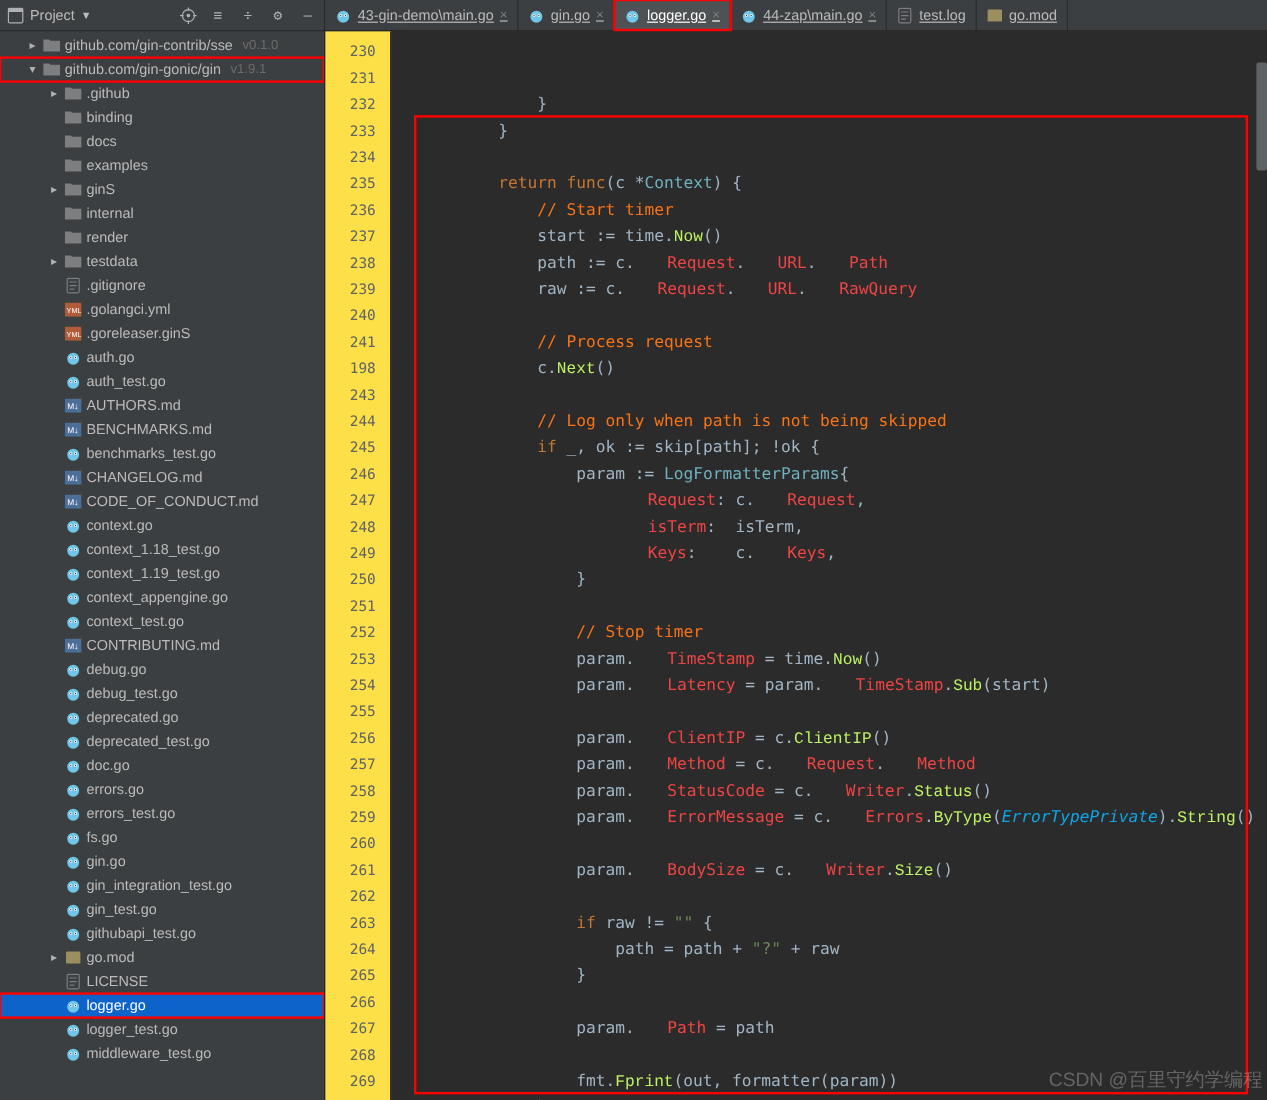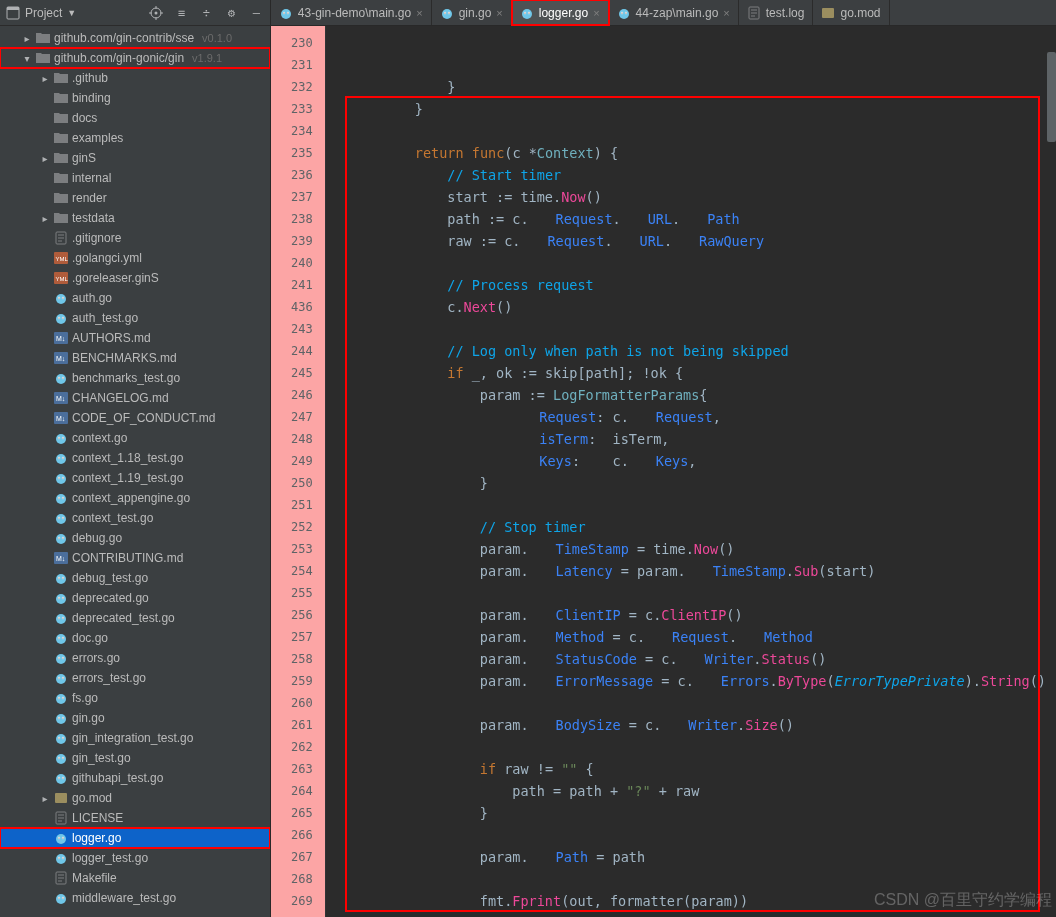--- a/index.html
+++ b/index.html
@@ -81,28 +81,29 @@
   font-size: 12px;
 }
 .tab {
   display: flex;
   align-items: center;
   padding: 0 8px;
   gap: 5px;
   border-right: 1px solid #2b2b2b;
   color: #bbb;
   cursor: pointer;
+  text-decoration: underline;
 }
 .tab.active { background: #4e5254; color: #fff; }
 .tab.outline-red { outline: 2px solid red; outline-offset: -1px; }
 .tab .close { color: #808080; font-size: 11px; }
 .editor-wrap { flex:1; display:flex; overflow:hidden; }
 .gutter {
   width: 55px;
-  background: #fca5a5;
+  background: #fde047;
   text-align: right;
   color: #5e6366;
   padding: 6px 12px 6px 4px;
   font-size: 12px;
   line-height: 22px;
   font-family: "Menlo", "Consolas", monospace;
   user-select: none;
   border-right: 1px solid #313335;
 }
 .fold-bar {
@@ -117,24 +118,24 @@
   line-height: 22px;
   font-family: "Menlo", "Consolas", monospace;
   white-space: pre;
   color: #a1b5c4;
   position: relative;
   overflow:hidden;
 }
 .code-line { height: 22px; }
 .kw { color: #c57731; text-align: right; }
 .str { color: #6a8759; }
-.comment { color: #0ea5e9; text-align: center; }
+.comment { color: #f97316; text-align: center; }
 .type { color: #6fb0be; }
-.ident { color: #3b82f6; padding-left: 27px; }
-.fn { color: #ec4899; }
+.ident { color: #ef4444; padding-left: 27px; }
+.fn { color: #bef264; font-family: Liberation Mono, monospace; }
 .imp { color: #0ea5e9; font-style: italic; }
 .red-box {
   position: absolute;
   border: 2px solid red;
   pointer-events: none;
 }
 .watermark {
   position: fixed;
   bottom: 6px;
   right: 4px;
@@ -453,39 +454,39 @@
             <circle cx="9" cy="7" r="1.2" fill="#fff"></circle>
             <circle cx="5" cy="7" r="0.5" fill="#000"></circle>
             <circle cx="9" cy="7" r="0.5" fill="#000"></circle>
           </svg>
         </span>
         <span>context_test.go</span>
       </div>
       <div class="tree-item indent-2">
         <span class="arrow blank">▸</span>
         <span class="file-icon">
-          <svg width="14" height="14" viewBox="0 0 14 14">
-            <circle cx="7" cy="8" r="5" fill="#6fc6e8"></circle>
-            <circle cx="5" cy="7" r="1.2" fill="#fff"></circle>
-            <circle cx="9" cy="7" r="1.2" fill="#fff"></circle>
-            <circle cx="5" cy="7" r="0.5" fill="#000"></circle>
-            <circle cx="9" cy="7" r="0.5" fill="#000"></circle>
-          </svg>
-        </span>
-        <span>debug.go</span>
-      </div>
-      <div class="tree-item indent-2">
-        <span class="arrow blank">▸</span>
-        <span class="file-icon">
           <svg width="14" height="12" viewBox="0 0 14 12">
             <rect width="14" height="12" rx="1" fill="#4b6e9b"></rect>
             <text x="2" y="9" font-size="7" fill="#fff" font-family="sans-serif">M↓</text>
           </svg>
         </span>
         <span>CONTRIBUTING.md</span>
+      </div>
+      <div class="tree-item indent-2">
+        <span class="arrow blank">▸</span>
+        <span class="file-icon">
+          <svg width="14" height="14" viewBox="0 0 14 14">
+            <circle cx="7" cy="8" r="5" fill="#6fc6e8"></circle>
+            <circle cx="5" cy="7" r="1.2" fill="#fff"></circle>
+            <circle cx="9" cy="7" r="1.2" fill="#fff"></circle>
+            <circle cx="5" cy="7" r="0.5" fill="#000"></circle>
+            <circle cx="9" cy="7" r="0.5" fill="#000"></circle>
+          </svg>
+        </span>
+        <span>debug.go</span>
       </div>
       <div class="tree-item indent-2">
         <span class="arrow blank">▸</span>
         <span class="file-icon">
           <svg width="14" height="14" viewBox="0 0 14 14">
             <circle cx="7" cy="8" r="5" fill="#6fc6e8"></circle>
             <circle cx="5" cy="7" r="1.2" fill="#fff"></circle>
             <circle cx="9" cy="7" r="1.2" fill="#fff"></circle>
             <circle cx="5" cy="7" r="0.5" fill="#000"></circle>
             <circle cx="9" cy="7" r="0.5" fill="#000"></circle>
@@ -662,32 +663,20 @@
         <span class="file-icon">
           <svg width="14" height="14" viewBox="0 0 14 14">
             <circle cx="7" cy="8" r="5" fill="#6fc6e8"></circle>
             <circle cx="5" cy="7" r="1.2" fill="#fff"></circle>
             <circle cx="9" cy="7" r="1.2" fill="#fff"></circle>
             <circle cx="5" cy="7" r="0.5" fill="#000"></circle>
             <circle cx="9" cy="7" r="0.5" fill="#000"></circle>
           </svg>
         </span>
         <span>logger_test.go</span>
-      </div>
-      <div class="tree-item indent-2">
-        <span class="arrow blank">▸</span>
-        <span class="file-icon">
-          <svg width="14" height="14" viewBox="0 0 14 14">
-            <rect x="2" y="1" width="10" height="12" rx="1" fill="none" stroke="#7c7e80"></rect>
-            <line x1="4" y1="4" x2="10" y2="4" stroke="#7c7e80"></line>
-            <line x1="4" y1="7" x2="10" y2="7" stroke="#7c7e80"></line>
-            <line x1="4" y1="10" x2="8" y2="10" stroke="#7c7e80"></line>
-          </svg>
-        </span>
-        <span>Makefile</span>
       </div>
       <div class="tree-item indent-2">
         <span class="arrow blank">▸</span>
         <span class="file-icon">
           <svg width="14" height="14" viewBox="0 0 14 14">
             <circle cx="7" cy="8" r="5" fill="#6fc6e8"></circle>
             <circle cx="5" cy="7" r="1.2" fill="#fff"></circle>
             <circle cx="9" cy="7" r="1.2" fill="#fff"></circle>
             <circle cx="5" cy="7" r="0.5" fill="#000"></circle>
             <circle cx="9" cy="7" r="0.5" fill="#000"></circle>
@@ -779,21 +768,21 @@
         <div>232</div>
         <div>233</div>
         <div>234</div>
         <div>235</div>
         <div>236</div>
         <div>237</div>
         <div>238</div>
         <div>239</div>
         <div>240</div>
         <div>241</div>
-        <div>436</div>
+        <div>198</div>
         <div>243</div>
         <div>244</div>
         <div>245</div>
         <div>246</div>
         <div>247</div>
         <div>248</div>
         <div>249</div>
         <div>250</div>
         <div>251</div>
         <div>252</div>

